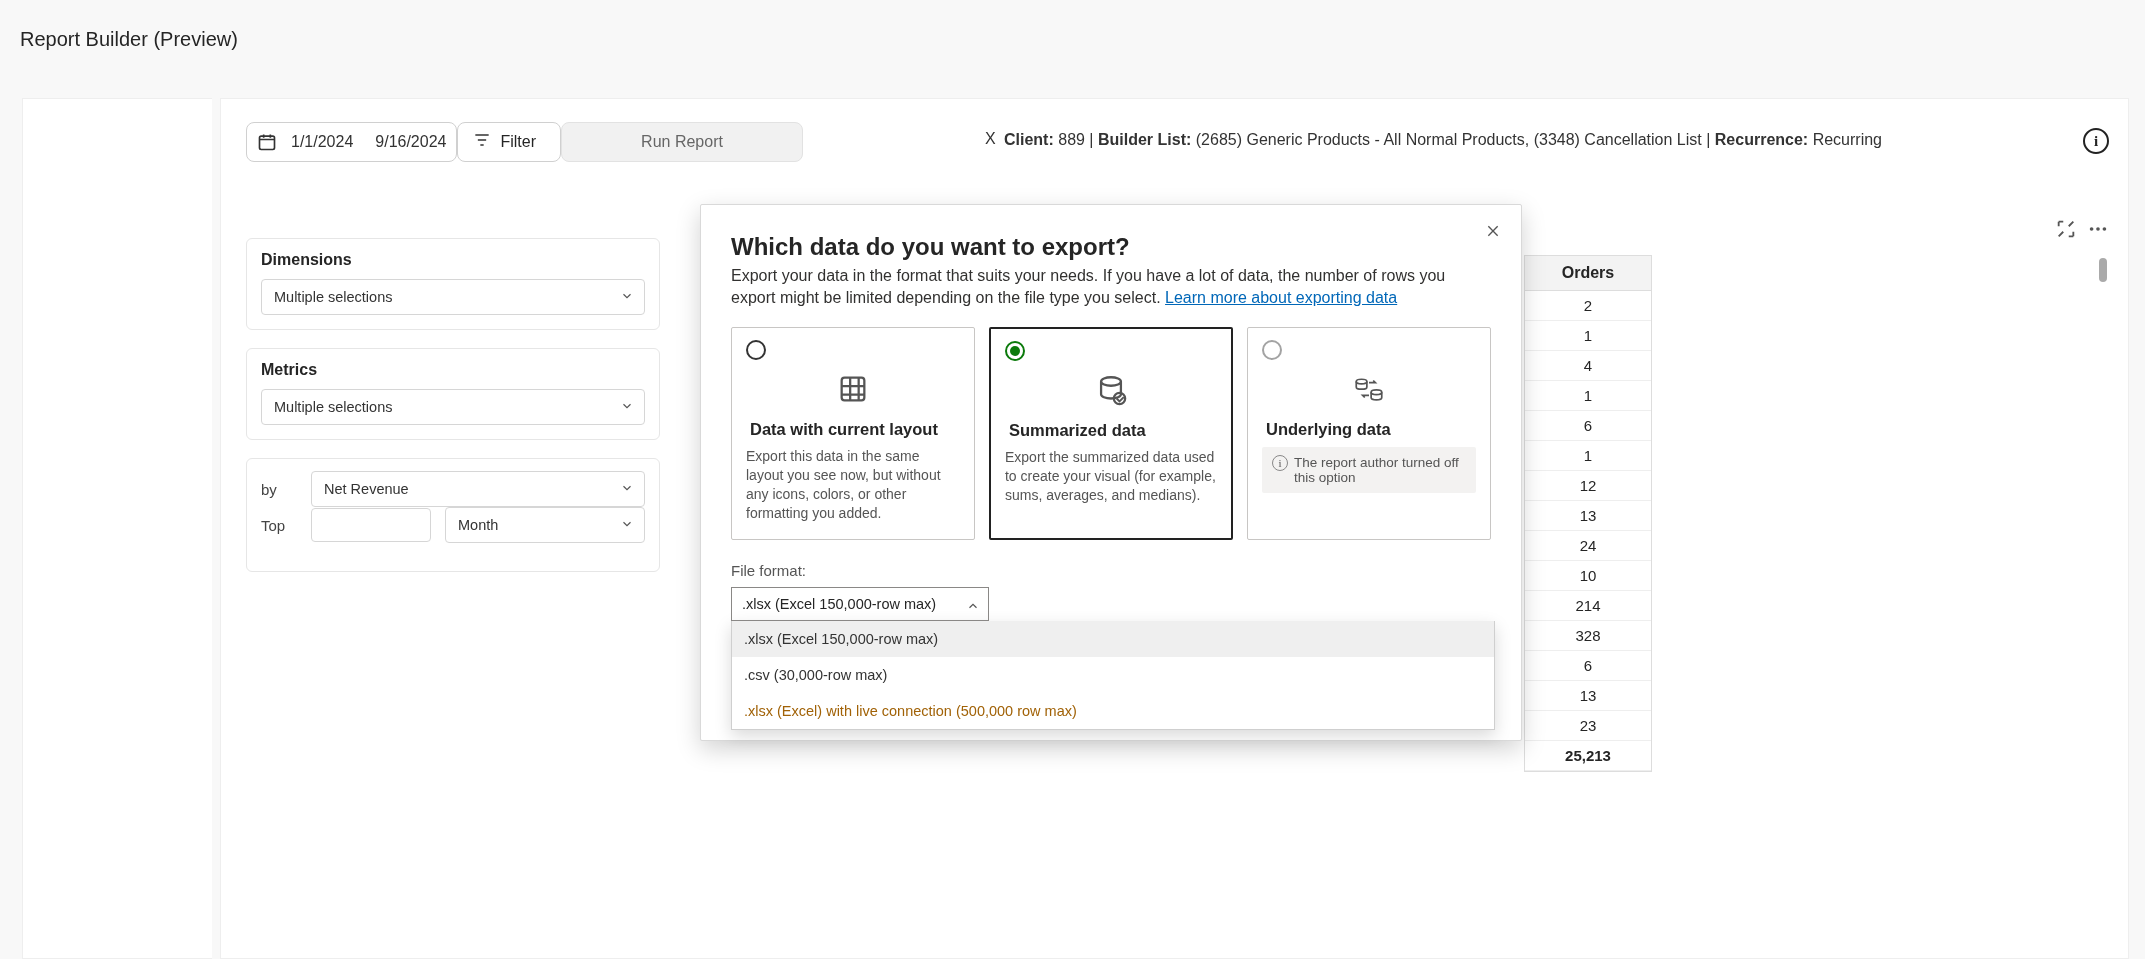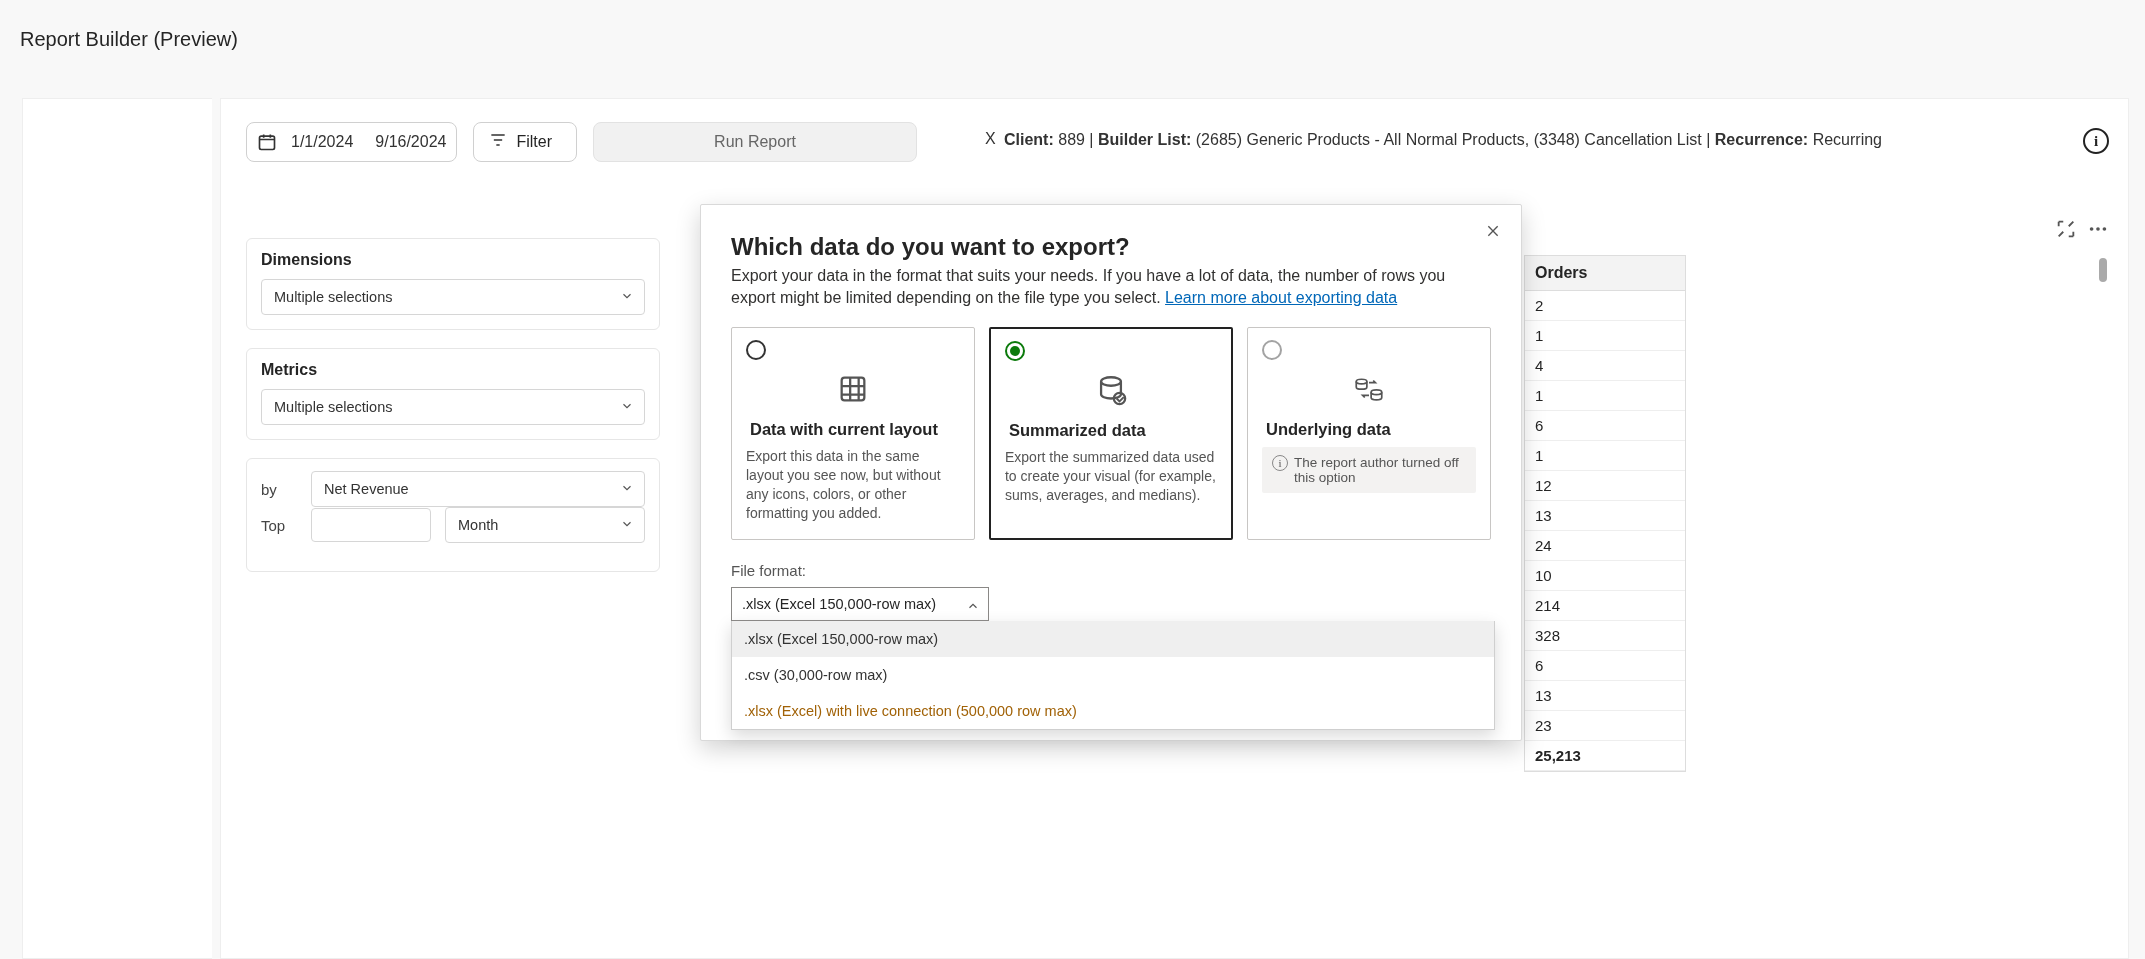--- a/index.html
+++ b/index.html
@@ -3,28 +3,28 @@
 <meta charset="utf-8">
 <style>
   * { box-sizing: border-box; }
   html, body { margin:0; padding:0; font-family: "Segoe UI", Arial, sans-serif; background:#f8f8f8; color:#252525; }
   .page { width:2145px; height:959px; position:relative; }
   .page-title { font-size:20px; font-weight:400; padding:28px 0 20px 20px; }
   .content-area { position:absolute; left:220px; top:98px; right:16px; bottom:0; background:#fff; border:1px solid #eee; }
   .left-white-panel { position:absolute; left:22px; top:98px; width:190px; height:calc(100% - 98px); background:#fff; border:1px solid #eee; border-right:none; }
 
   
-  .toolbar { position:absolute; left:246px; top:122px; display:flex; align-items:flex-end; gap:16px; }
+  .toolbar { position:absolute; left:246px; top:122px; display:flex; align-items:flex-end; }
   .date-chip { display:flex; align-items:center; border:1px solid #d0d0d0; border-radius:8px; height:40px; padding:0 10px; background:#fff; }
   .date-chip .cal-icon { width:20px; height:20px; margin-right:14px; }
   .date-chip .date { font-size:16px; color:#333; }
   .date-chip .sep { width:22px; }
   .filter-chip { display:flex; align-items:center; border:1px solid #d0d0d0; border-radius:8px; height:40px; padding:0 24px 0 14px; background:#fff; }
   .filter-chip svg { width:20px; height:20px; margin-right:8px; }
-  .run-btn { background:#f1f1f1; border:1px solid #e2e2e2; border-radius:8px; height:40px; width:324px; display:flex; align-items:center; justify-content:center; color:#666; font-size:16px; }
+  .run-btn { background:#f1f1f1; border:1px solid #e2e2e2; border-radius:8px; height:40px; width:242px; display:flex; align-items:center; justify-content:center; color:#666; font-size:16px; }
   .context-text { position:absolute; left:1004px; top:129px; right:110px; font-size:16px; color:#333; line-height:22px; }
   .context-text b { font-weight:600; }
   .close-x { position:absolute; left:985px; top:130px; font-size:16px; color:#333; }
   .info-icon { position:absolute; right:36px; top:128px; width:26px; height:26px; border:2px solid #222; border-radius:50%; display:flex; align-items:center; justify-content:center; font-family:Georgia,serif; font-weight:bold; font-size:15px; }
 
   .toolbar-icons { position:absolute; right:36px; top:218px; display:flex; gap:10px; }
   .toolbar-icons .ico { width:22px; height:22px; color:#555; }
   .tiny-scrollbar { position:absolute; right:38px; top:258px; width:8px; height:24px; background:#aaa; border-radius:4px; }
 
   
@@ -32,21 +32,21 @@
   .controls { position:absolute; left:246px; top:238px; width:414px; display:flex; flex-direction:column; gap:18px; }
   .panel-label { font-size:16px; font-weight:600; margin-bottom:10px; }
   .select { border:1px solid #d6d6d6; border-radius:4px; height:36px; display:flex; align-items:center; padding:0 12px; font-size:14.5px; color:#333; position:relative; }
   .select .chev { position:absolute; right:10px; }
   .row { display:flex; align-items:center; gap:14px; }
   .row .lead { width:36px; font-size:15px; color:#444; }
   .row .small-input { border:1px solid #d6d6d6; border-radius:4px; height:34px; width:120px; }
   .row .select { flex:1; }
 
   
-  .orders { position:absolute; left:1524px; top:255px; width:162px; border:1px solid #ddd; }
+  .orders { position:absolute; left:1524px; top:255px; width:128px; border:1px solid #ddd;text-align:center; }
   .orders-head { background:#f3f3f3; border-bottom:1px solid #ddd; padding:8px 10px; font-weight:600; font-size:16px; }
   .orders-row { border-bottom:1px solid #eee; padding:6px 10px; font-size:15px; }
   .orders-row.total { font-weight:700; }
   .dialog { position:absolute; left:700px; top:204px; width:822px; background:#fff; border:1px solid #d9d9d9; border-radius:2px; box-shadow:0 8px 24px rgba(0,0,0,.18); padding:28px 30px 10px; }
   .dialog h2 { margin:0 0 4px; font-size:24px; font-weight:600; }
   .dialog p.desc { margin:0 0 6px; font-size:16px; color:#323130; max-width:720px; line-height:22px; }
   .dialog a { color:#0067b8; text-decoration:underline; }
   .dialog-close { position:absolute; right:14px; top:14px; width:28px; height:28px; display:flex; align-items:center; justify-content:center; color:#555; }
   .cards { display:flex; gap:14px; margin-top:18px; }
   .card { border:1px solid #c8c6c4; border-radius:2px; width:248px; padding:12px 14px 16px; position:relative; }

